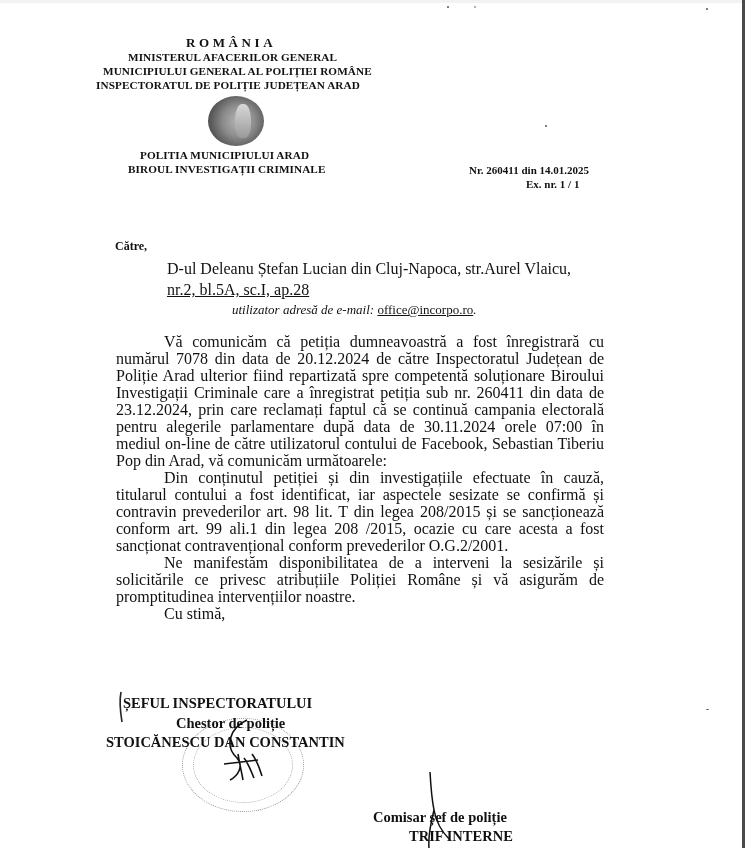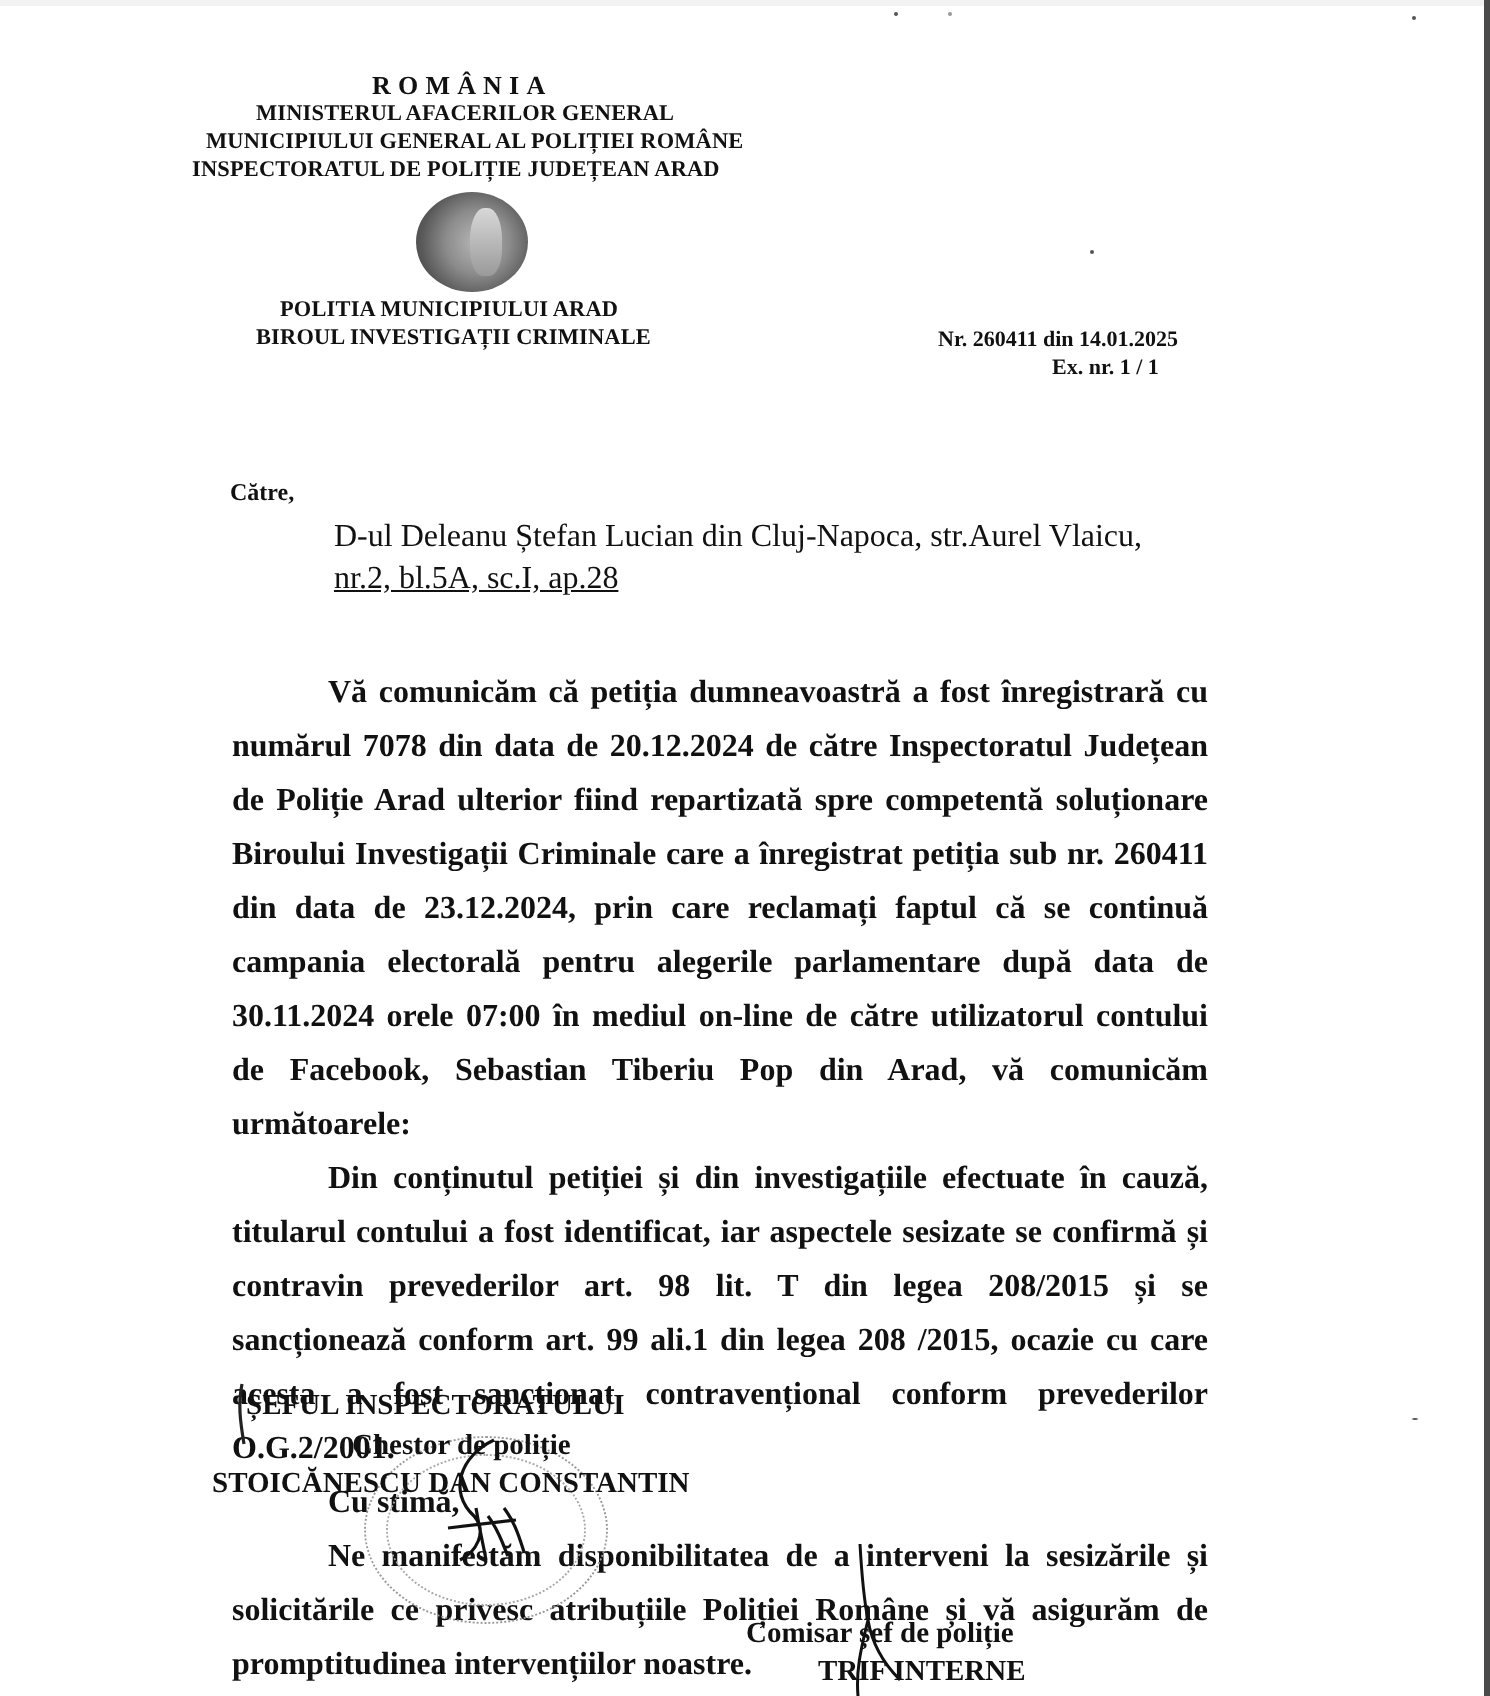--- a/index.html
+++ b/index.html
@@ -39,21 +39,21 @@
 
   .to-label { position: absolute; left: 115px; top: 239px; font-weight: bold; font-size: 12px; }
   .addr { position: absolute; left: 167px; font-size: 16px; white-space: nowrap; }
   .addr1 { top: 260px; }
   .addr2 { top: 281px; text-decoration: underline; }
   .email-line { position: absolute; left: 232px; top: 302px; font-size: 13px; font-style: italic; white-space: nowrap; }
   .email-link { font-style: normal; text-decoration: underline; color: #111; }
 
   .body-text {
     position: absolute; left: 116px; top: 333px; width: 488px;
-    font-size: 16px; line-height: 27px; text-align: justify; font-weight: bold;
+    font-size: 16px; line-height: 17px; text-align: justify;
   }
   .body-text p { margin: 0; text-indent: 48px; }
 
   .sig-left { position: absolute; font-weight: bold; font-size: 14.5px; white-space: nowrap; }
   .sig-left-title { left: 123px; top: 695px; }
   .sig-left-rank { left: 176px; top: 715px; }
   .sig-left-name { left: 106px; top: 734px; }
   .sig-right { position: absolute; font-weight: bold; font-size: 14.5px; white-space: nowrap; }
   .sig-right-title { left: 301px; top: 790px; }
   .sig-right-rank { left: 373px; top: 809px; }
@@ -87,26 +87,29 @@
 
   <div class="hdr hdr-pma">POLITIA MUNICIPIULUI ARAD</div>
   <div class="hdr hdr-bic">BIROUL INVESTIGAȚII CRIMINALE</div>
 
   <div class="refno">Nr. 260411 din 14.01.2025</div>
   <div class="exnr">Ex. nr. 1 / 1</div>
 
   <div class="to-label">Către,</div>
   <div class="addr addr1">D-ul  Deleanu Ștefan Lucian din Cluj-Napoca, str.Aurel Vlaicu,</div>
   <div class="addr addr2">nr.2, bl.5A, sc.I, ap.28</div>
+  <div class="email-line">
+    <span>utilizator adresă de e-mail: </span><span class="email-link">office@incorpo.ro</span><span>.</span>
+  </div>
 
   <div class="body-text">
     <p>Vă comunicăm că petiția dumneavoastră a fost înregistrară cu numărul 7078 din data de 20.12.2024 de către Inspectoratul Județean de Poliție Arad ulterior fiind repartizată spre competentă soluționare Biroului Investigații Criminale care a înregistrat petiția sub nr. 260411 din data de 23.12.2024, prin care reclamați faptul că se continuă campania electorală pentru alegerile parlamentare după data de 30.11.2024 orele 07:00 în mediul on-line de către utilizatorul contului de Facebook, Sebastian Tiberiu Pop din Arad, vă comunicăm următoarele:</p>
     <p>Din conținutul petiției și din investigațiile efectuate în cauză, titularul contului a fost identificat, iar aspectele sesizate se confirmă și contravin prevederilor art. 98 lit.  T din legea 208/2015 și se sancționează conform art. 99 ali.1 din legea 208 /2015, ocazie cu care acesta a fost sancționat contravențional conform prevederilor O.G.2/2001.</p>
+    <p>Ne manifestăm disponibilitatea de a interveni la sesizările și solicitările ce privesc atribuțiile Poliției Române și vă asigurăm de promptitudinea intervențiilor noastre.</p>
     <p>Cu stimă,</p>
-    <p>Ne manifestăm disponibilitatea de a interveni la sesizările și solicitările ce privesc atribuțiile Poliției Române și vă asigurăm de promptitudinea intervențiilor noastre.</p>
   </div>
 
   <div class="stamp"></div>
 
   <div class="sig-left sig-left-title">ȘEFUL INSPECTORATULUI</div>
   <div class="sig-left sig-left-rank">Chestor de poliție</div>
   <div class="sig-left sig-left-name">STOICĂNESCU DAN CONSTANTIN</div>
 
   <svg class="scribble" style="left:112px;top:688px;" width="200" height="110" viewBox="0 0 200 110">
     <path d="M9 4 C7 14, 8 22, 10 34" stroke="#222" stroke-width="1.6" fill="none"></path>

